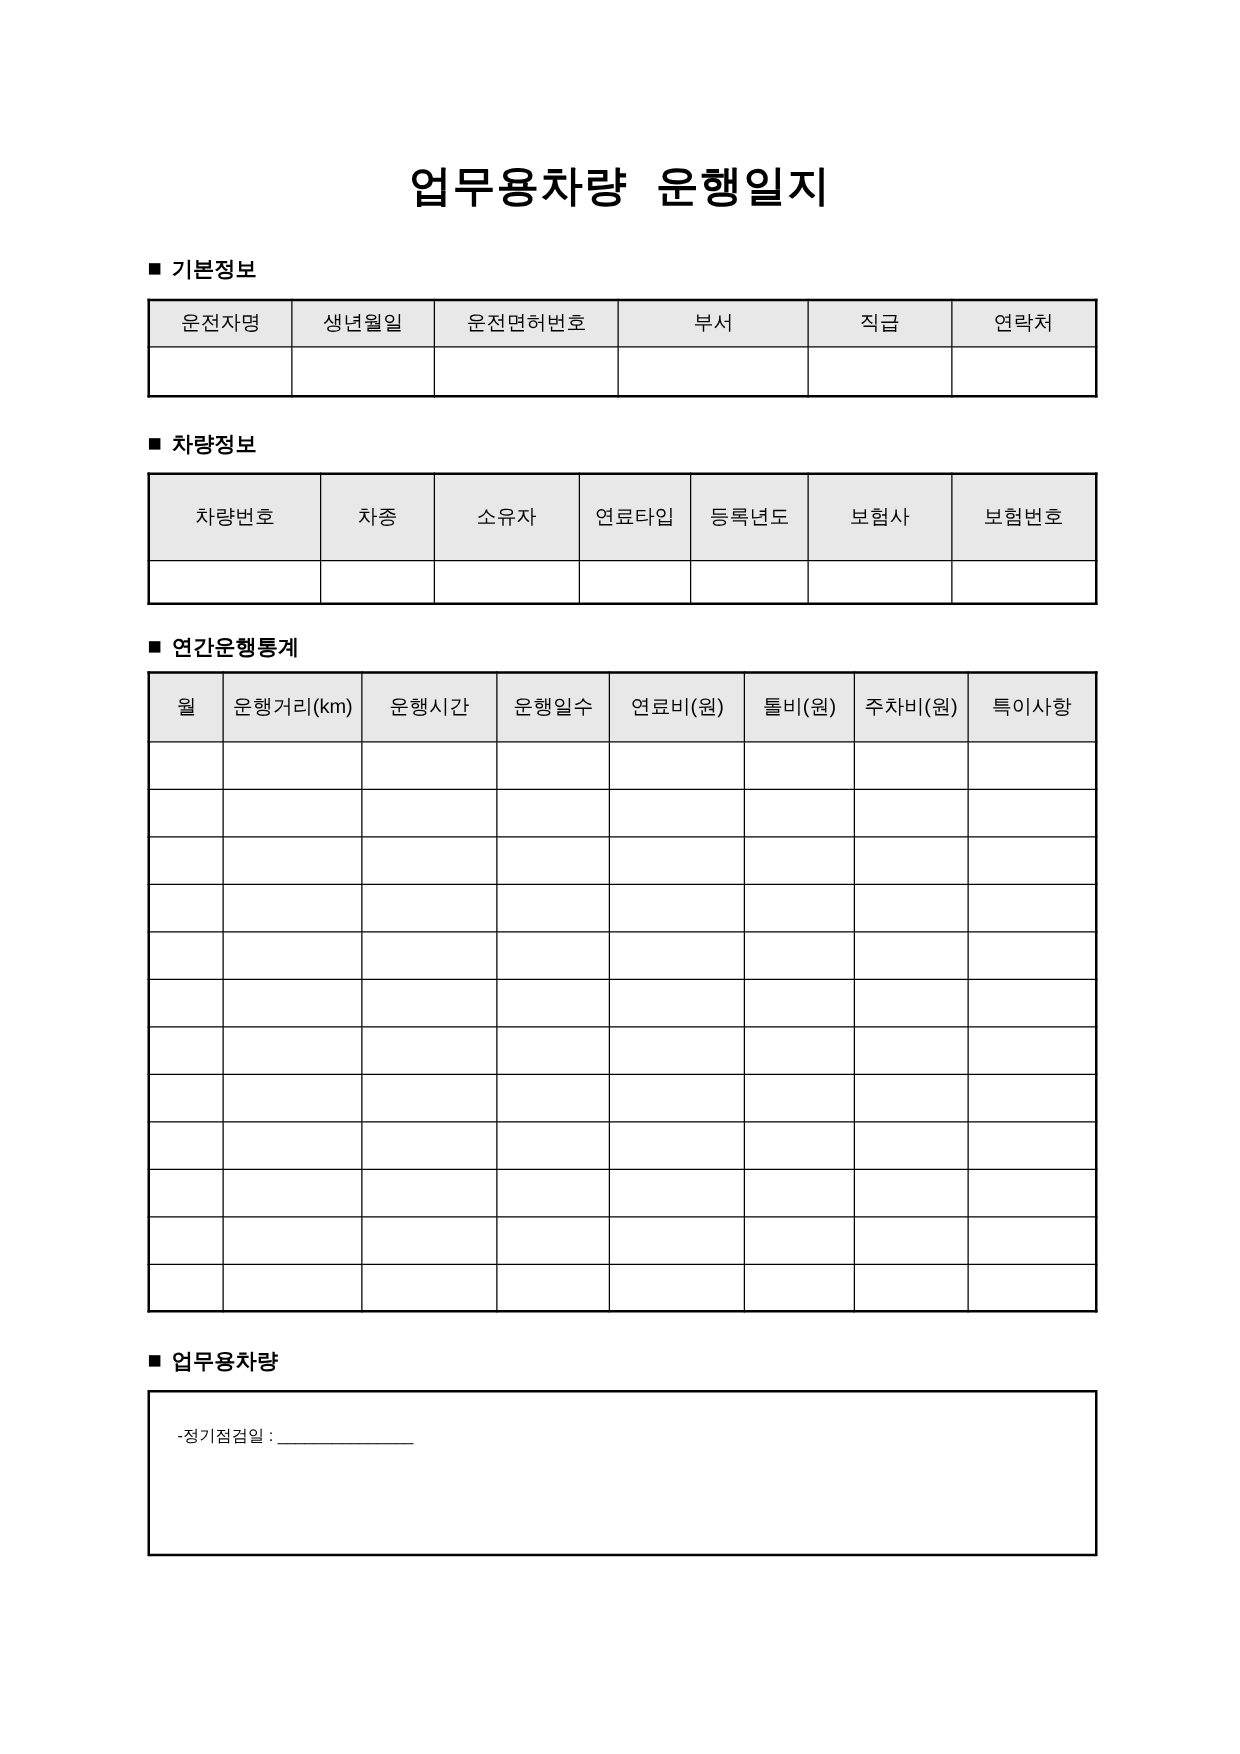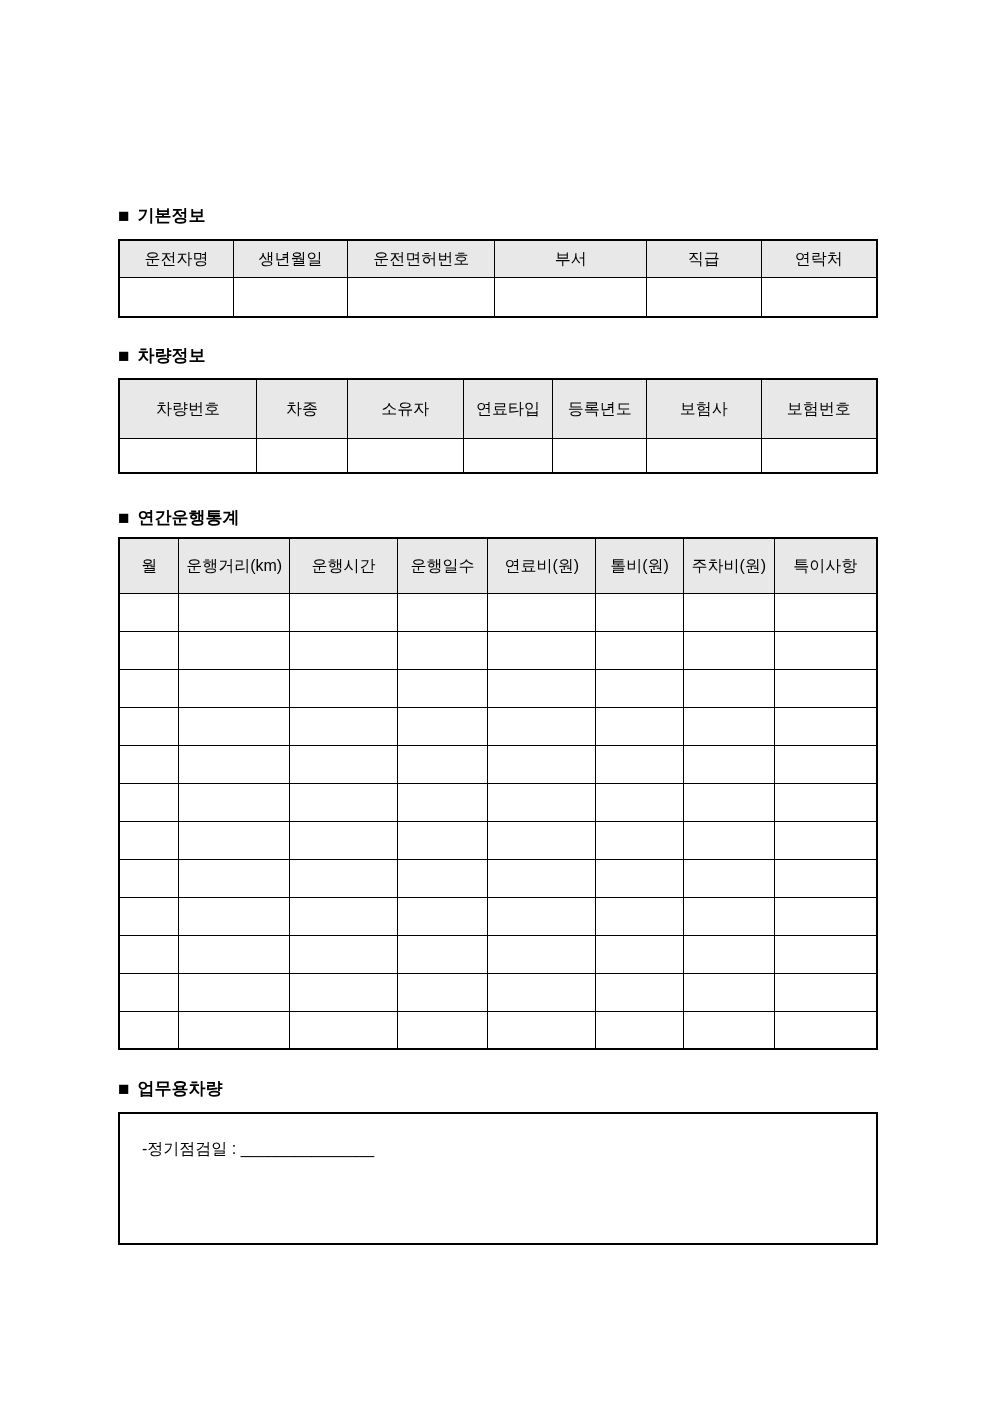--- a/index.html
+++ b/index.html
@@ -60,49 +60,50 @@
     line-height: 1.45;
   }
   table.doc-table th {
     background: var(--header-cell-bg, #e8e8e8);
     font-weight: 400;
   }
   .t-basic   { top: 239px; }
   .t-basic   thead tr { height: 37px; padding-left: 48px; }
   .t-basic   tbody tr { height: 40px; }
   .t-vehicle { top: 378px; }
-  .t-vehicle thead tr { height: 59px; }
+  .t-vehicle thead tr { height: 69px; }
   .t-vehicle tbody tr { height: 35px; }
   .t-annual  { top: 537px; }
   .t-annual  thead tr { height: 55px; }
   .t-annual  tbody tr { height: 38px; }
   .h-basic   { top: 204px; }
   .h-vehicle { top: 344px; }
   .h-annual  { top: 506px; }
   .h-misc    { top: 1077px; }
   .notes-box {
     position: absolute;
     top: 1112px;
     left: 118px;
     width: 760px;
     height: 133px;
     border: 2px solid var(--table-border, #000000);
     padding: 20px 0 0 22px;
-    font-size: 16px;
+    font-size: 13px;
   }
   .note-line {
     line-height: 30px;
     white-space: pre;
   }
 </style>
 </head>
 <body style="--page-bg: #ffffff; --text: #000000; --table-border: #000000; --header-cell-bg: #e8e8e8;">
 
 <div class="page">
 
+  <h1 class="doc-title">업무용차량 운행일지</h1>
 
   <div class="sec-heading h-basic">
     <span class="marker">■</span>
     <span>기본정보</span>
   </div>
   <table class="doc-table t-basic">
       <colgroup>
         <col style="width: 15.13%;">
         <col style="width: 15%;">
         <col style="width: 19.47%;">

